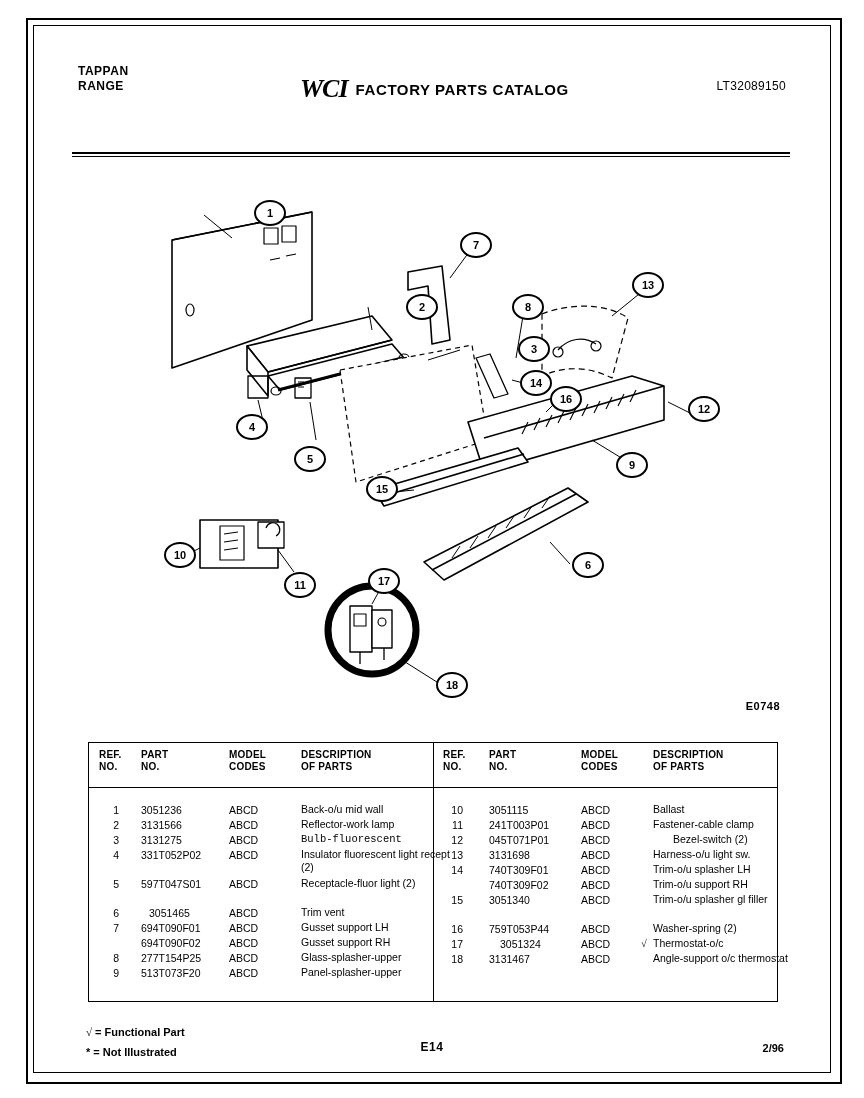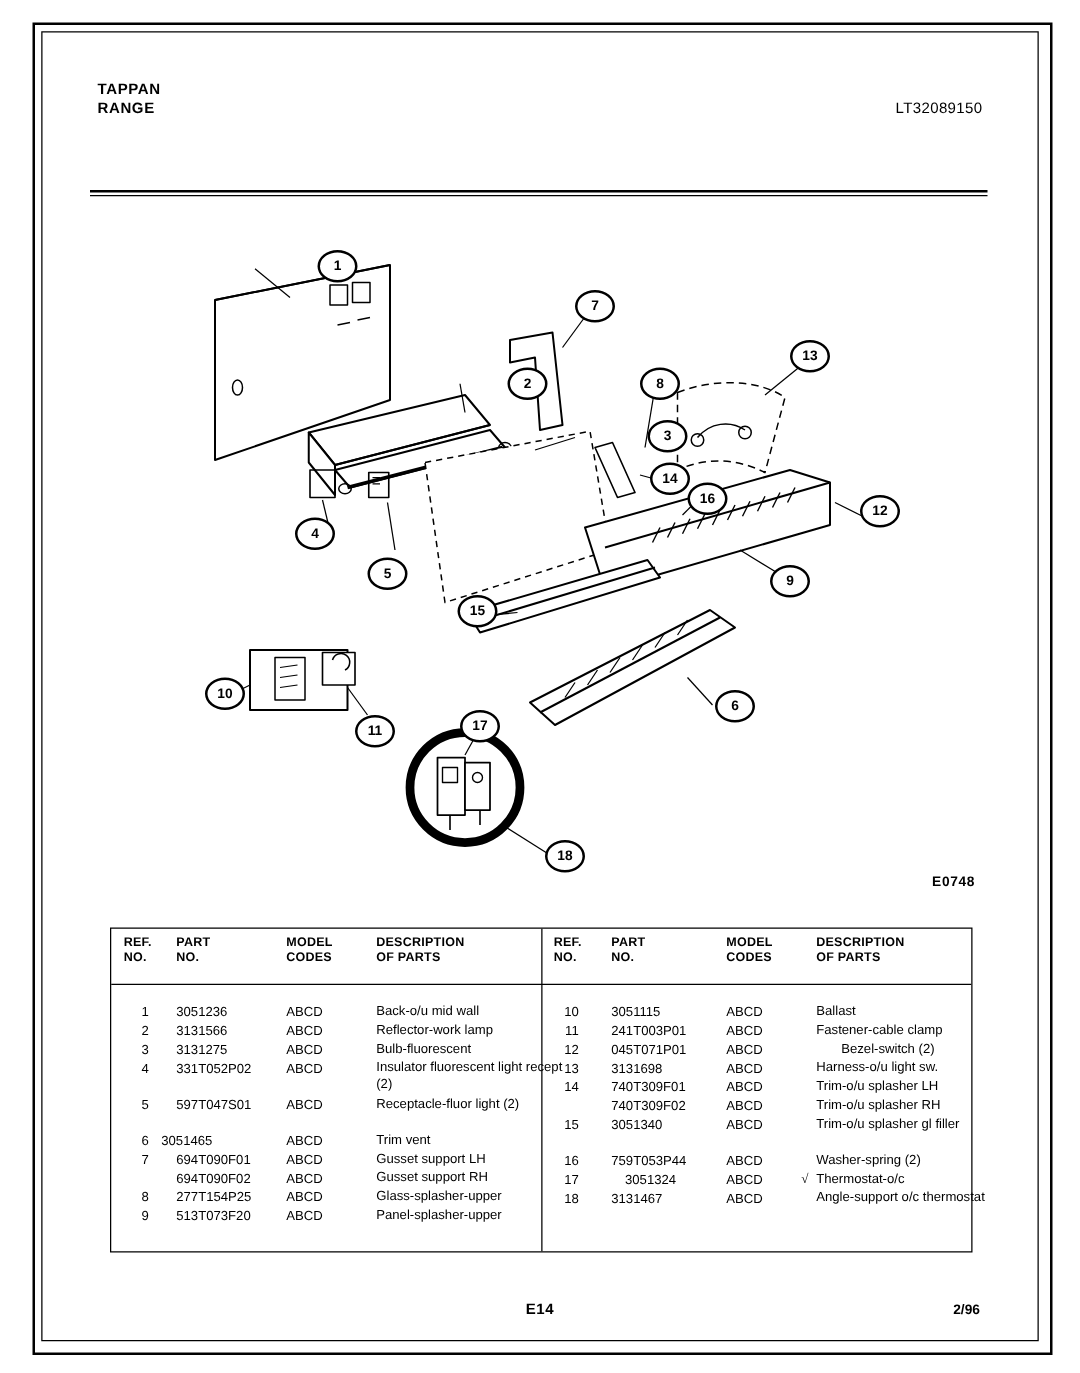--- a/index.html
+++ b/index.html
@@ -52,20 +52,24 @@
 </head>
 <body>
 
 <div class="page">
   <div class="frame-outer"></div>
   <div class="frame-inner"></div>
 
   <div class="hdr-brand">
     <div>TAPPAN</div>
     <div>RANGE</div>
+  </div>
+  <div class="hdr-center">
+    <span class="wci">WCI</span>
+    <span class="hdr-title">FACTORY PARTS CATALOG</span>
   </div>
   <div class="hdr-code">LT32089150</div>
 
   <div class="rule"></div>
   <div class="rule2"></div>
 
 
   <div class="illus">
     <svg width="718" height="530" viewBox="0 0 718 530">
       <g fill="none" stroke="#000" stroke-width="1.6" stroke-linejoin="round">
@@ -239,37 +243,37 @@
       <div class="row" style="top:25px;">
         <span class="c-ref" style="left:0px;">2</span>
         <span class="c-part" style="left:52px;">3131566</span>
         <span class="c-model" style="left:140px;">ABCD</span>
         <span class="c-desc" style="left:212px;">Reflector-work lamp</span>
       </div>
       <div class="row" style="top:40px;">
         <span class="c-ref" style="left:0px;">3</span>
         <span class="c-part" style="left:52px;">3131275</span>
         <span class="c-model" style="left:140px;">ABCD</span>
-        <span class="c-desc" style="left:212px;">Bulb-fluorescent</span>
+        <span class="c-desc" style="left:212px;font-family:Liberation Mono, monospace;">Bulb-fluorescent</span>
       </div>
       <div class="row" style="top:55px;">
         <span class="c-ref" style="left:0px;">4</span>
         <span class="c-part" style="left:52px;">331T052P02</span>
         <span class="c-model" style="left:140px;">ABCD</span>
         <span class="c-desc" style="left:212px;">Insulator fluorescent light recept (2)</span>
       </div>
       <div class="row" style="top:84px;">
         <span class="c-ref" style="left:0px;">5</span>
         <span class="c-part" style="left:52px;">597T047S01</span>
         <span class="c-model" style="left:140px;">ABCD</span>
         <span class="c-desc" style="left:212px;">Receptacle-fluor light (2)</span>
       </div>
       <div class="row" style="top:113px;">
         <span class="c-ref" style="left:0px;">6</span>
-        <span class="c-part" style="left:40px;text-align:center;">3051465</span>
+        <span class="c-part" style="left:60px;text-align:center;">3051465</span>
         <span class="c-model" style="left:140px;">ABCD</span>
         <span class="c-desc" style="left:212px;">Trim vent</span>
       </div>
       <div class="row" style="top:128px;">
         <span class="c-ref" style="left:0px;">7</span>
         <span class="c-part" style="left:52px;">694T090F01</span>
         <span class="c-model" style="left:140px;">ABCD</span>
         <span class="c-desc" style="left:212px;">Gusset support LH</span>
       </div>
       <div class="row" style="top:143px;">
@@ -318,21 +322,21 @@
       <div class="row" style="top:70px;">
         <span class="c-ref" style="left:344px;">14</span>
         <span class="c-part" style="left:400px;">740T309F01</span>
         <span class="c-model" style="left:492px;">ABCD</span>
         <span class="c-desc" style="left:564px;">Trim-o/u splasher LH</span>
       </div>
       <div class="row" style="top:85px;">
         <span class="c-ref" style="left:344px;"></span>
         <span class="c-part" style="left:400px;">740T309F02</span>
         <span class="c-model" style="left:492px;">ABCD</span>
-        <span class="c-desc" style="left:564px;">Trim-o/u splasher RH</span>
+        <span class="c-desc" style="left:564px;">Trim-o/u support RH</span>
       </div>
       <div class="row" style="top:100px;">
         <span class="c-ref" style="left:344px;">15</span>
         <span class="c-part" style="left:400px;">3051340</span>
         <span class="c-model" style="left:492px;">ABCD</span>
         <span class="c-desc" style="left:564px;">Trim-o/u splasher gl filler</span>
       </div>
       <div class="row" style="top:129px;">
         <span class="c-ref" style="left:344px;">16</span>
         <span class="c-part" style="left:400px;">759T053P44</span>
@@ -348,15 +352,22 @@
       </div>
       <div class="row" style="top:159px;">
         <span class="c-ref" style="left:344px;">18</span>
         <span class="c-part" style="left:400px;">3131467</span>
         <span class="c-model" style="left:492px;">ABCD</span>
         <span class="c-desc" style="left:564px;">Angle-support o/c thermostat</span>
       </div>
     </div>
   </div>
 
+  <div class="foot-left">
+    <div>
+      <span class="fn">√</span>
+      <span>= Functional Part</span>
+    </div>
+    <div>* = Not Illustrated</div>
+  </div>
   <div class="foot-center">E14</div>
   <div class="foot-right">2/96</div>
 </div>
 
 </body></html>

